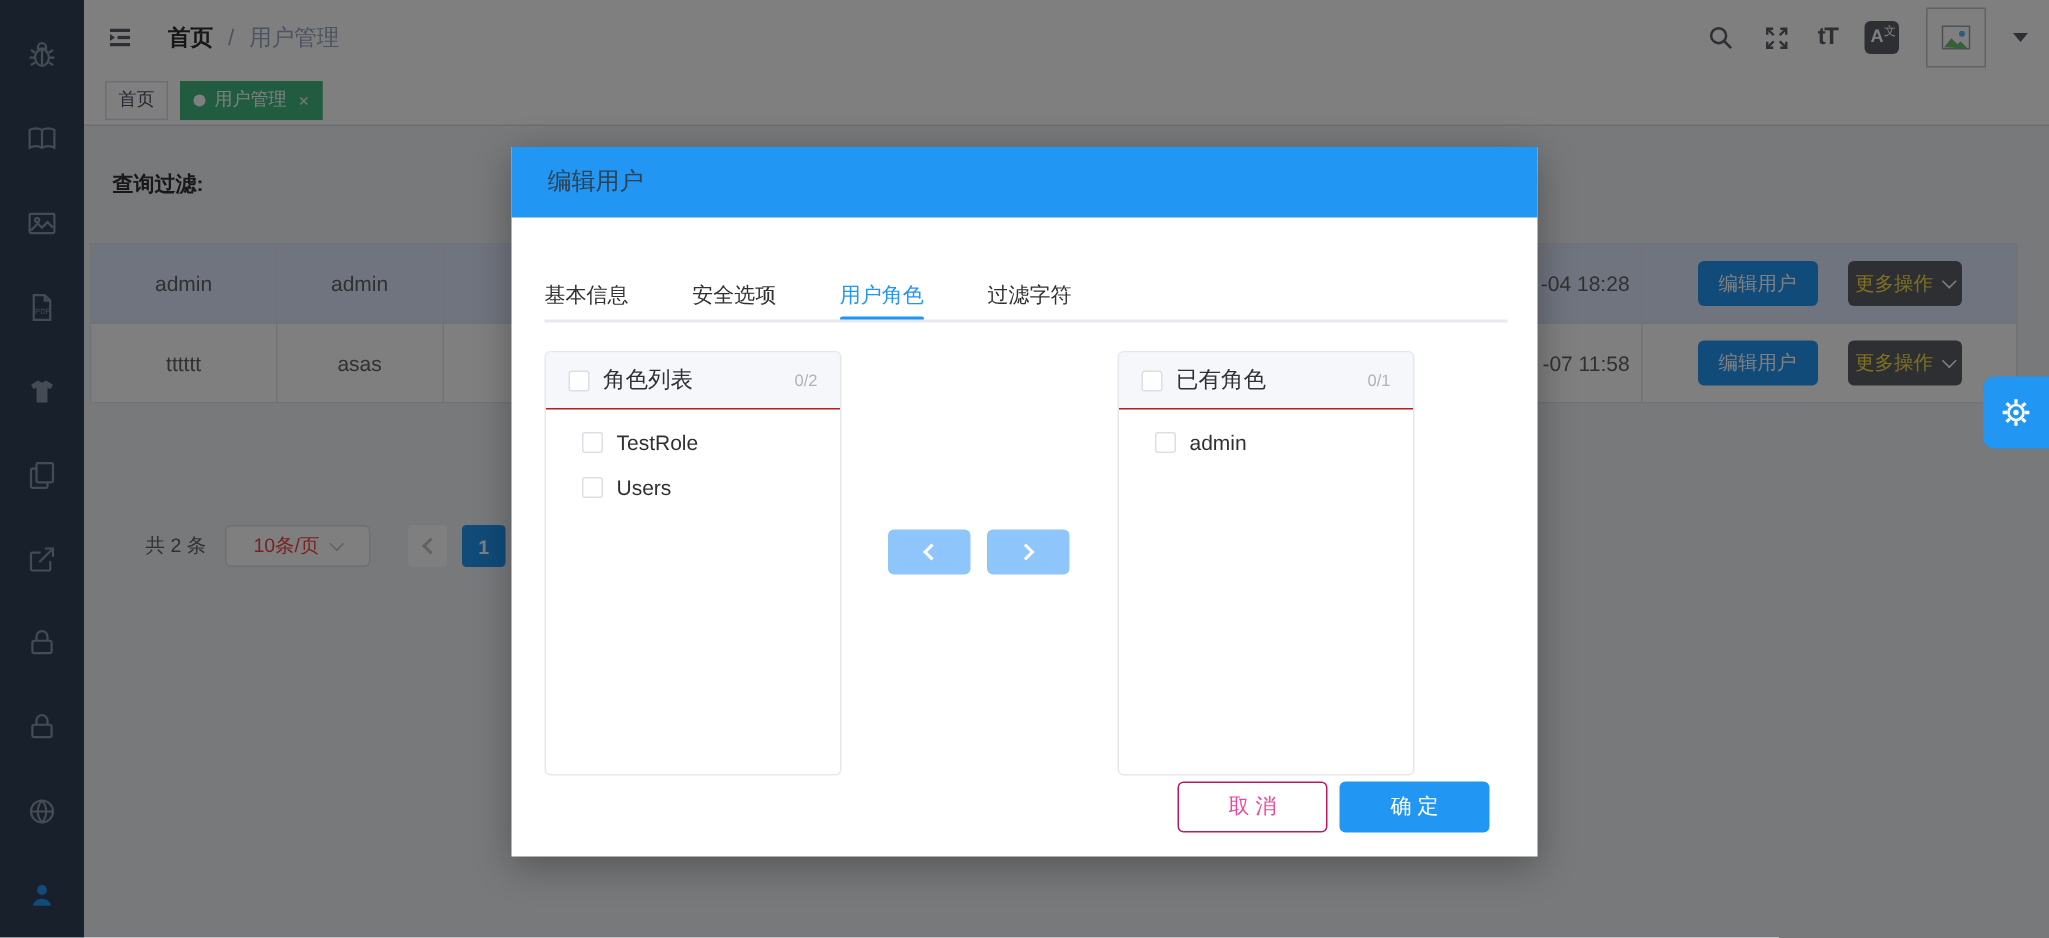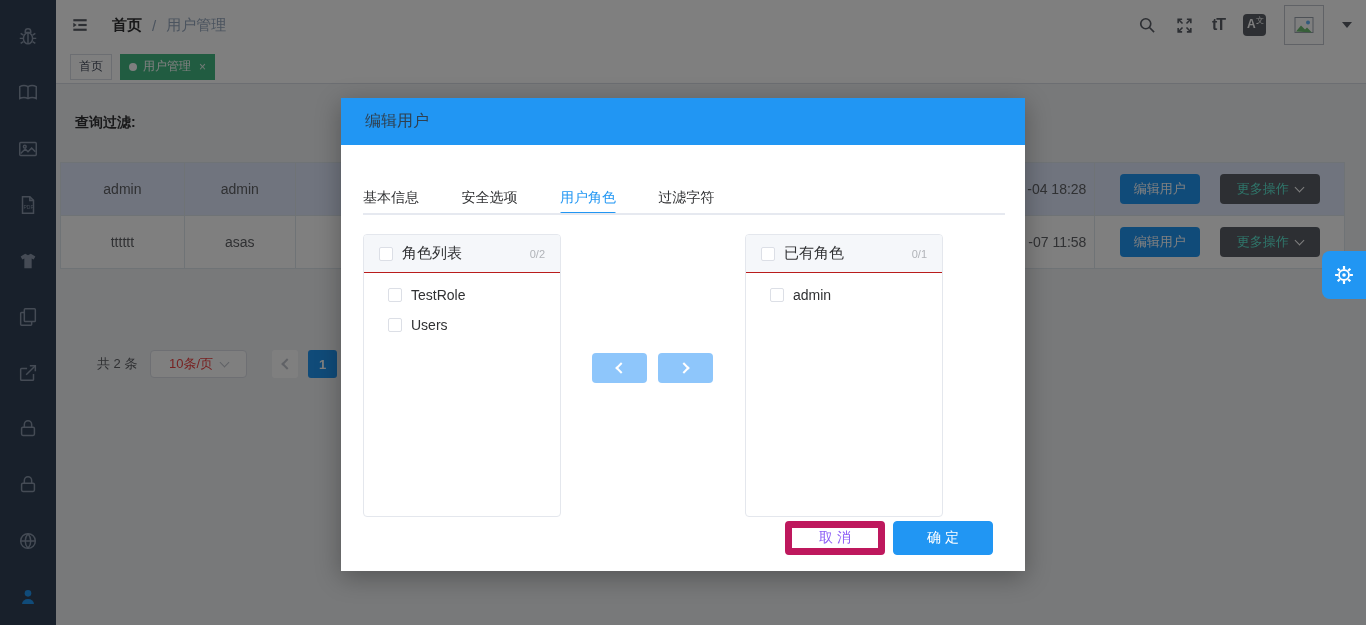--- a/index.html
+++ b/index.html
@@ -60,21 +60,21 @@
   .thead { background:#eef1f6; color:#909399; font-weight:bold; }
   .thead .tcell { cursor:pointer; gap:6px; }
   .sort { display:flex; flex-direction:column; gap:2px; }
   .sort i { width:0; height:0; border-left:4px solid transparent; border-right:4px solid transparent; }
   .sort .up { border-bottom:5px solid #c0c4cc; }
   .sort .dn { border-top:5px solid #c0c4cc; }
   .row-sel { background:#e0e8fc; color:#606266; }
   .row-n { background:#ffffff; color:#606266; }
   .btn { border:none; border-radius:4px; font-size:13px; cursor:pointer; font-family:inherit; }
   .btn-edit { width:80px; height:30px; background:#2196f3; color:#fff; }
-  .btn-more { width:100px; height:30px; background:#5a5e66; color:#5eead4;
+  .btn-more { width:76px; height:30px; background:#5a5e66; color:#fde047;
     display:inline-flex; align-items:center; justify-content:center; gap:7px; }
   .chev { width:7px; height:7px; border-right:1.5px solid #fff; border-bottom:1.5px solid #fff;
     transform:rotate(45deg); margin-top:-3px; }
   .acts { gap:20px; }
 
   .pager { position:absolute; top:266px; left:0; height:28px; display:flex; align-items:center; }
   .pg-total { position:absolute; left:41px; font-size:13px; color:#606266; white-space:nowrap; }
   .pg-size { position:absolute; left:94px; width:97px; height:28px; background:#fff;
     border:1px solid #dcdfe6; border-radius:4px; display:flex; align-items:center;
     justify-content:center; gap:8px; font-size:13px; color:#ef4444; cursor:pointer; }
@@ -125,21 +125,21 @@
   .t-btn { position:absolute; top:255px; width:55px; height:30px; border:none; border-radius:4px;
     background:#8ec6fb; display:flex; align-items:center; justify-content:center; cursor:not-allowed; }
   .t-btn.tl { left:251px; } .t-btn.tr { left:317px; }
   .t-btn .cl { width:8px; height:8px; border-left:2px solid #fff; border-bottom:2px solid #fff;
     transform:rotate(45deg); margin-left:3px; }
   .t-btn .cr { width:8px; height:8px; border-right:2px solid #fff; border-top:2px solid #fff;
     transform:rotate(45deg); margin-right:3px; }
 
   .m-btn { position:absolute; top:423px; width:100px; height:34px; border-radius:4px; font-size:14px;
     cursor:pointer; font-family:inherit; }
-  .m-cancel { left:444px; background:#fff; border:7px solid #be185d; color:#8b5cf6; }
+  .m-cancel { left:444px; background:#fff; border:1px solid #be185d; color:#ec4899; }
   .m-confirm { left:552px; background:#2196f3; border:1px solid #2196f3; color:#fff; }
 </style>
 </head>
 <body>
 
 <aside class="sidebar">
   <div class="sb-item">
     <span>
         <svg width="22" height="22" viewBox="0 0 24 24" fill="none" stroke="#8a97ab" stroke-width="1.6">
           <path d="M9 6a3 3 0 0 1 6 0v1H9z"></path>

